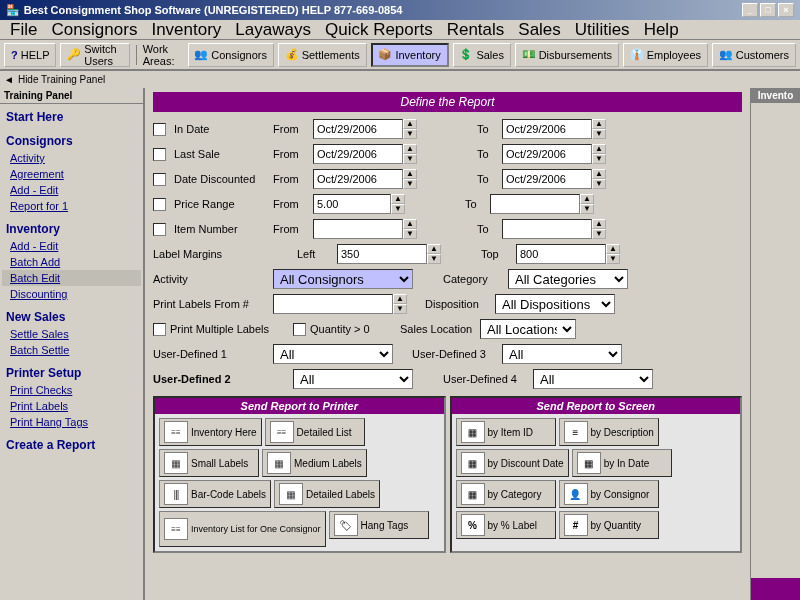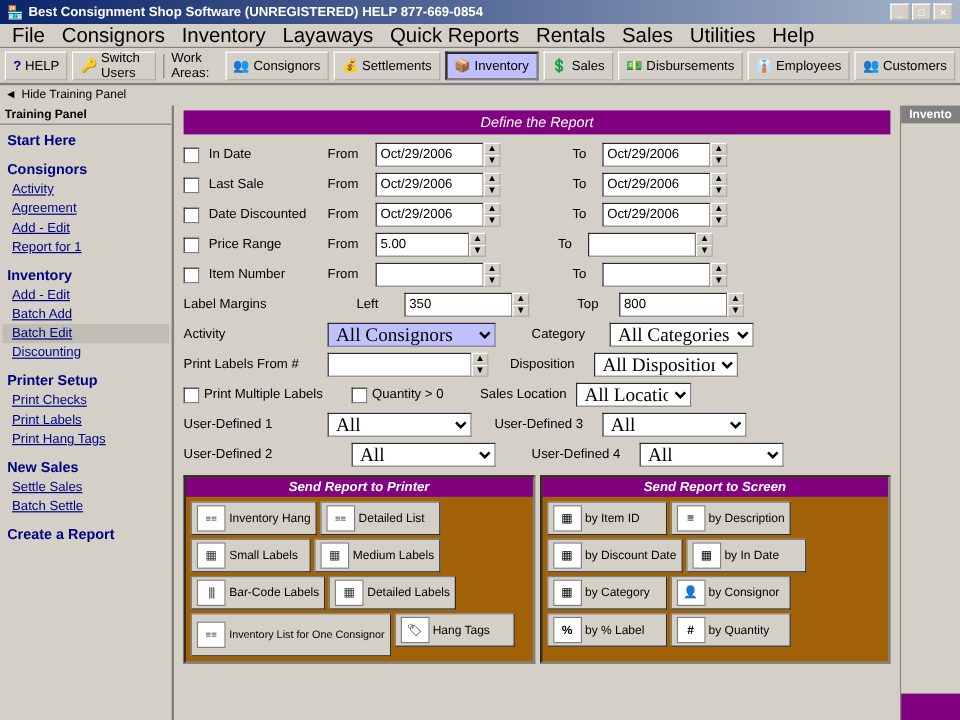--- a/index.html
+++ b/index.html
@@ -43,25 +43,25 @@
     .report-container { flex: 1; padding: 4px 8px; overflow-y: auto; }
     .report-title { background: #800080; color: white; font-size: 12px; font-weight: normal; text-align: center; padding: 3px 8px; margin-bottom: 6px; font-style: italic; }
     
     .form-row { display: flex; align-items: center; margin-bottom: 3px; min-height: 22px; }
     .form-label { width: 120px; font-size: 11px; display: flex; align-items: center; gap: 4px; }
     .form-check { width: 13px; height: 13px; border: 1px inset #808080; background: white; margin-right: 4px; flex-shrink: 0; cursor: pointer; }
     .form-input { border: 1px inset #808080; background: white; height: 20px; padding: 1px 3px; font-size: 11px; font-family: inherit; }
     .form-input-with-spin { display: flex; align-items: center; }
     .spin-btn { width: 14px; height: 10px; background: #d4d0c8; border: 1px outset #fff; display: flex; align-items: center; justify-content: center; font-size: 8px; cursor: pointer; line-height: 1; }
     .spin-btns { display: flex; flex-direction: column; }
-    .form-select { border: 1px inset #808080; background: white; height: 20px; font-size: 16px; font-family: Liberation Serif, serif; padding: 0 2px; }
+    .form-select { border: 1px inset #808080; background: white; height: 20px; font-size: 13px; font-family: Liberation Sans, sans-serif; padding: 0 2px; }
     
     
     .send-section { display: flex; gap: 4px; margin-top: 6px; }
-    .send-box { flex: 1; border: 2px inset #808080; background: #a16207; }
+    .send-box { flex: 1; border: 2px inset #808080; background: #e5e5e5; }
     .send-box-title { background: #800080; color: white; font-size: 11px; font-weight: bold; text-align: center; padding: 2px; font-style: italic; }
     .send-box-buttons { display: flex; flex-wrap: wrap; padding: 4px; gap: 3px; }
     .report-btn { border: 1px outset #808080; background: #d4d0c8; cursor: pointer; display: flex; align-items: center; gap: 3px; padding: 2px 4px; min-width: 100px; height: 28px; font-size: 10px; }
     .report-btn-icon { width: 24px; height: 22px; background: #fff; border: 1px solid #808080; display: flex; align-items: center; justify-content: center; font-size: 12px; flex-shrink: 0; }
     
     
     .training-panel-content::-webkit-scrollbar { width: 12px; }
     .training-panel-content::-webkit-scrollbar-track { background: #d4d0c8; }
     .training-panel-content::-webkit-scrollbar-thumb { background: #808080; border: 1px outset #d4d0c8; }
     
@@ -162,30 +162,30 @@
 
       <div class="panel-section">
         <div class="panel-section-title">Inventory</div>
         <div class="panel-item">Add - Edit</div>
         <div class="panel-item">Batch Add</div>
         <div class="panel-item panel-item-active">Batch Edit</div>
         <div class="panel-item">Discounting</div>
       </div>
 
       <div class="panel-section">
+        <div class="panel-section-title">New Sales</div>
+        <div class="panel-item">Settle Sales</div>
+        <div class="panel-item">Batch Settle</div>
+      </div>
+
+      <div class="panel-section">
         <div class="panel-section-title">Printer Setup</div>
         <div class="panel-item">Print Checks</div>
         <div class="panel-item">Print Labels</div>
         <div class="panel-item">Print Hang Tags</div>
-      </div>
-
-      <div class="panel-section">
-        <div class="panel-section-title">New Sales</div>
-        <div class="panel-item">Settle Sales</div>
-        <div class="panel-item">Batch Settle</div>
       </div>
 
       <div class="panel-section">
         <div class="panel-section-title">Create a Report</div>
       </div>
 
     </div>
   </div>
 
   <div class="content-area">
@@ -370,38 +370,38 @@
         <select class="form-select" style="width:120px;">
           <option>All</option>
         </select>
         <span style="margin-left:19px; width:90px;">User-Defined 3</span>
         <select class="form-select" style="width:120px;">
           <option>All</option>
         </select>
       </div>
 
       <div class="form-row">
-        <span style="width:140px;">User-Defined 2</span>
+        <span style="width:140px;font-weight:bold;">User-Defined 2</span>
         <select class="form-select" style="width:120px;">
           <option>All</option>
         </select>
         <span style="margin-left:30px; width:90px;">User-Defined 4</span>
         <select class="form-select" style="width:120px;">
           <option>All</option>
         </select>
       </div>
 
       <div class="send-section">
 
         <div class="send-box">
           <div class="send-box-title">Send Report to Printer</div>
           <div class="send-box-buttons">
             <div class="report-btn">
               <div class="report-btn-icon" style="font-size:8px; color:#333;">≡≡</div>
-              <span>Inventory Hang</span>
+              <span>Inventory Here</span>
             </div>
             <div class="report-btn">
               <div class="report-btn-icon" style="font-size:8px; color:#333;">≡≡</div>
               <span>Detailed List</span>
             </div>
             <div class="report-btn">
               <div class="report-btn-icon" style="font-size:10px; color:#333;">▦</div>
               <span>Small Labels</span>
             </div>
             <div class="report-btn">

